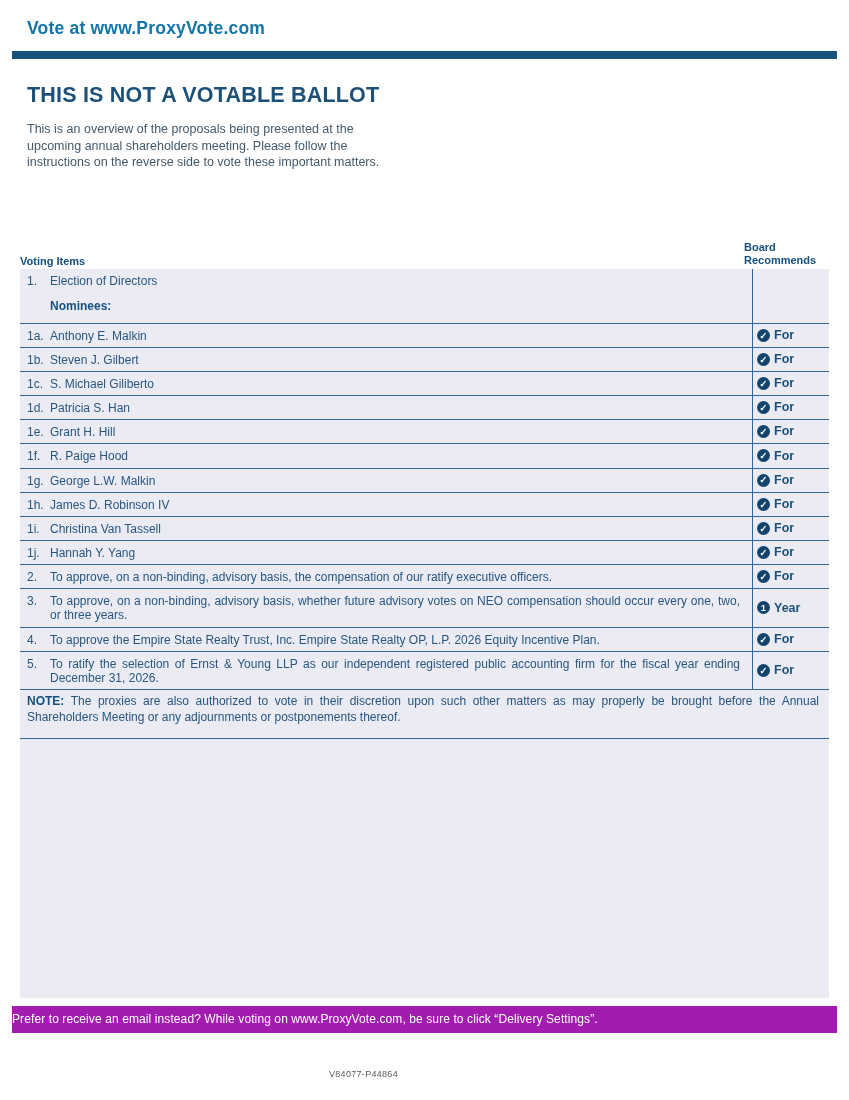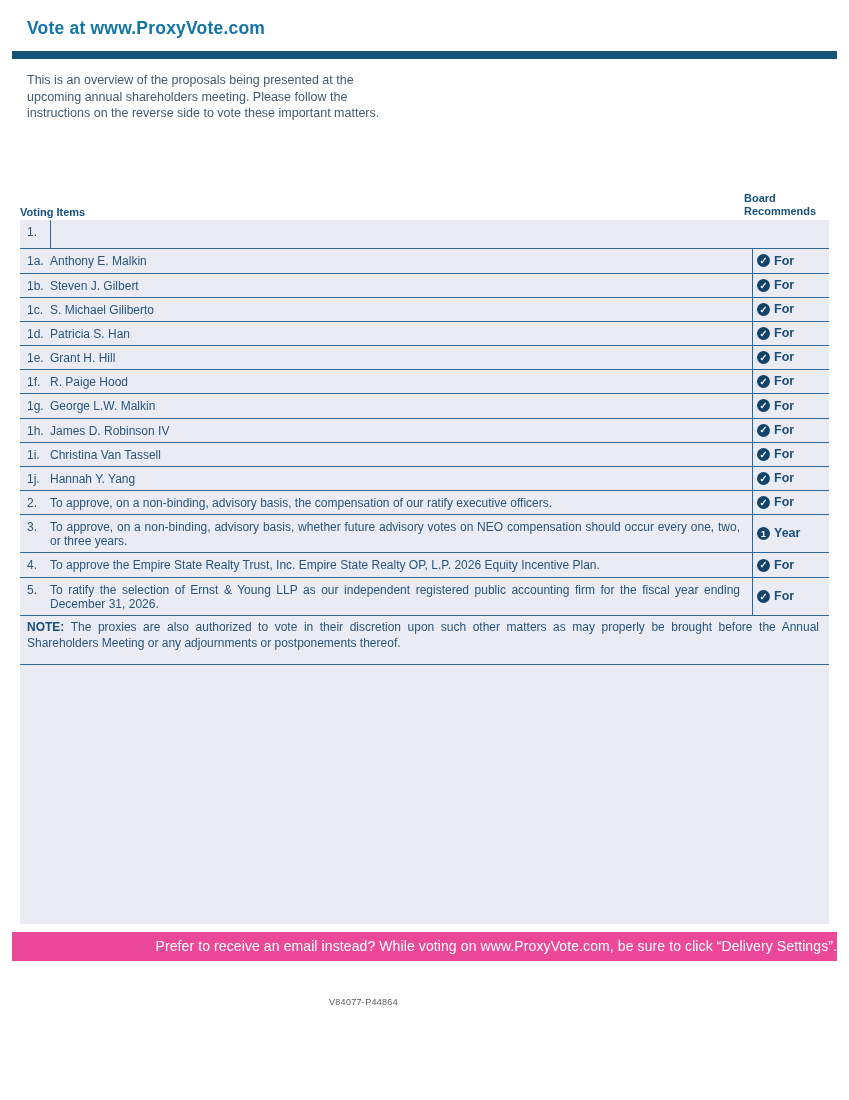--- a/index.html
+++ b/index.html
@@ -49,50 +49,55 @@
   }
   .rec-label { font-size:12.5px; }
   .note-row {
     background:#ebebf4; border-top:1.5px solid #2e679c; border-bottom:1.5px solid #2e679c;
     padding:4px 10px 13px 7px; font-size:12px; line-height:1.3;
     color:#27567e; text-align:justify;
   }
   .note-label { font-weight:bold; color:#17507c; }
   .empty-block { background:#ebebf4; height:259px; }
   .banner {
-    margin:8px 12px 0; background:#ec4899; color:#ffffff;
-    font-size:14px; text-align:right; padding:6px 0 7px; letter-spacing:0.1px;
+    margin:8px 12px 0; background:#a21caf; color:#ffffff;
+    font-size:12px; text-align:left; padding:6px 0 7px; letter-spacing:0.1px;
   }
   .footer-code {
     margin-top:36px; text-align:center; font-size:9px; color:#58595b;
     position:relative; left:-61px; letter-spacing:0.3px;
   }
 </style>
 </head>
 <body>
 
 <div class="page">
 
   <div class="vote-at">Vote at www.ProxyVote.com</div>
   <div class="top-bar"></div>
 
+  <h1 class="title">THIS IS NOT A VOTABLE BALLOT</h1>
   <p class="intro-text">This is an overview of the proposals being presented at the
 upcoming annual shareholders meeting. Please follow the
 instructions on the reverse side to vote these important matters.</p>
 
   <div class="vtable">
     <div class="thead">
       <div class="th-items">Voting Items</div>
       <div class="th-rec">Board
 Recommends</div>
     </div>
 
     <div class="tbody">
         <div class="trow first">
           <div class="cell-num">1.</div>
+          <div class="cell-text">
+            <div>Election of Directors</div>
+            <div class="subtext">Nominees:</div>
+          </div>
           <div class="cell-rec"></div>
         </div>
         <div class="trow">
           <div class="cell-num">1a.</div>
           <div class="cell-text">
             <div>Anthony E. Malkin</div>
           </div>
           <div class="cell-rec">
             <span class="rec-icon">✓</span>
             <span class="rec-label">For</span>

